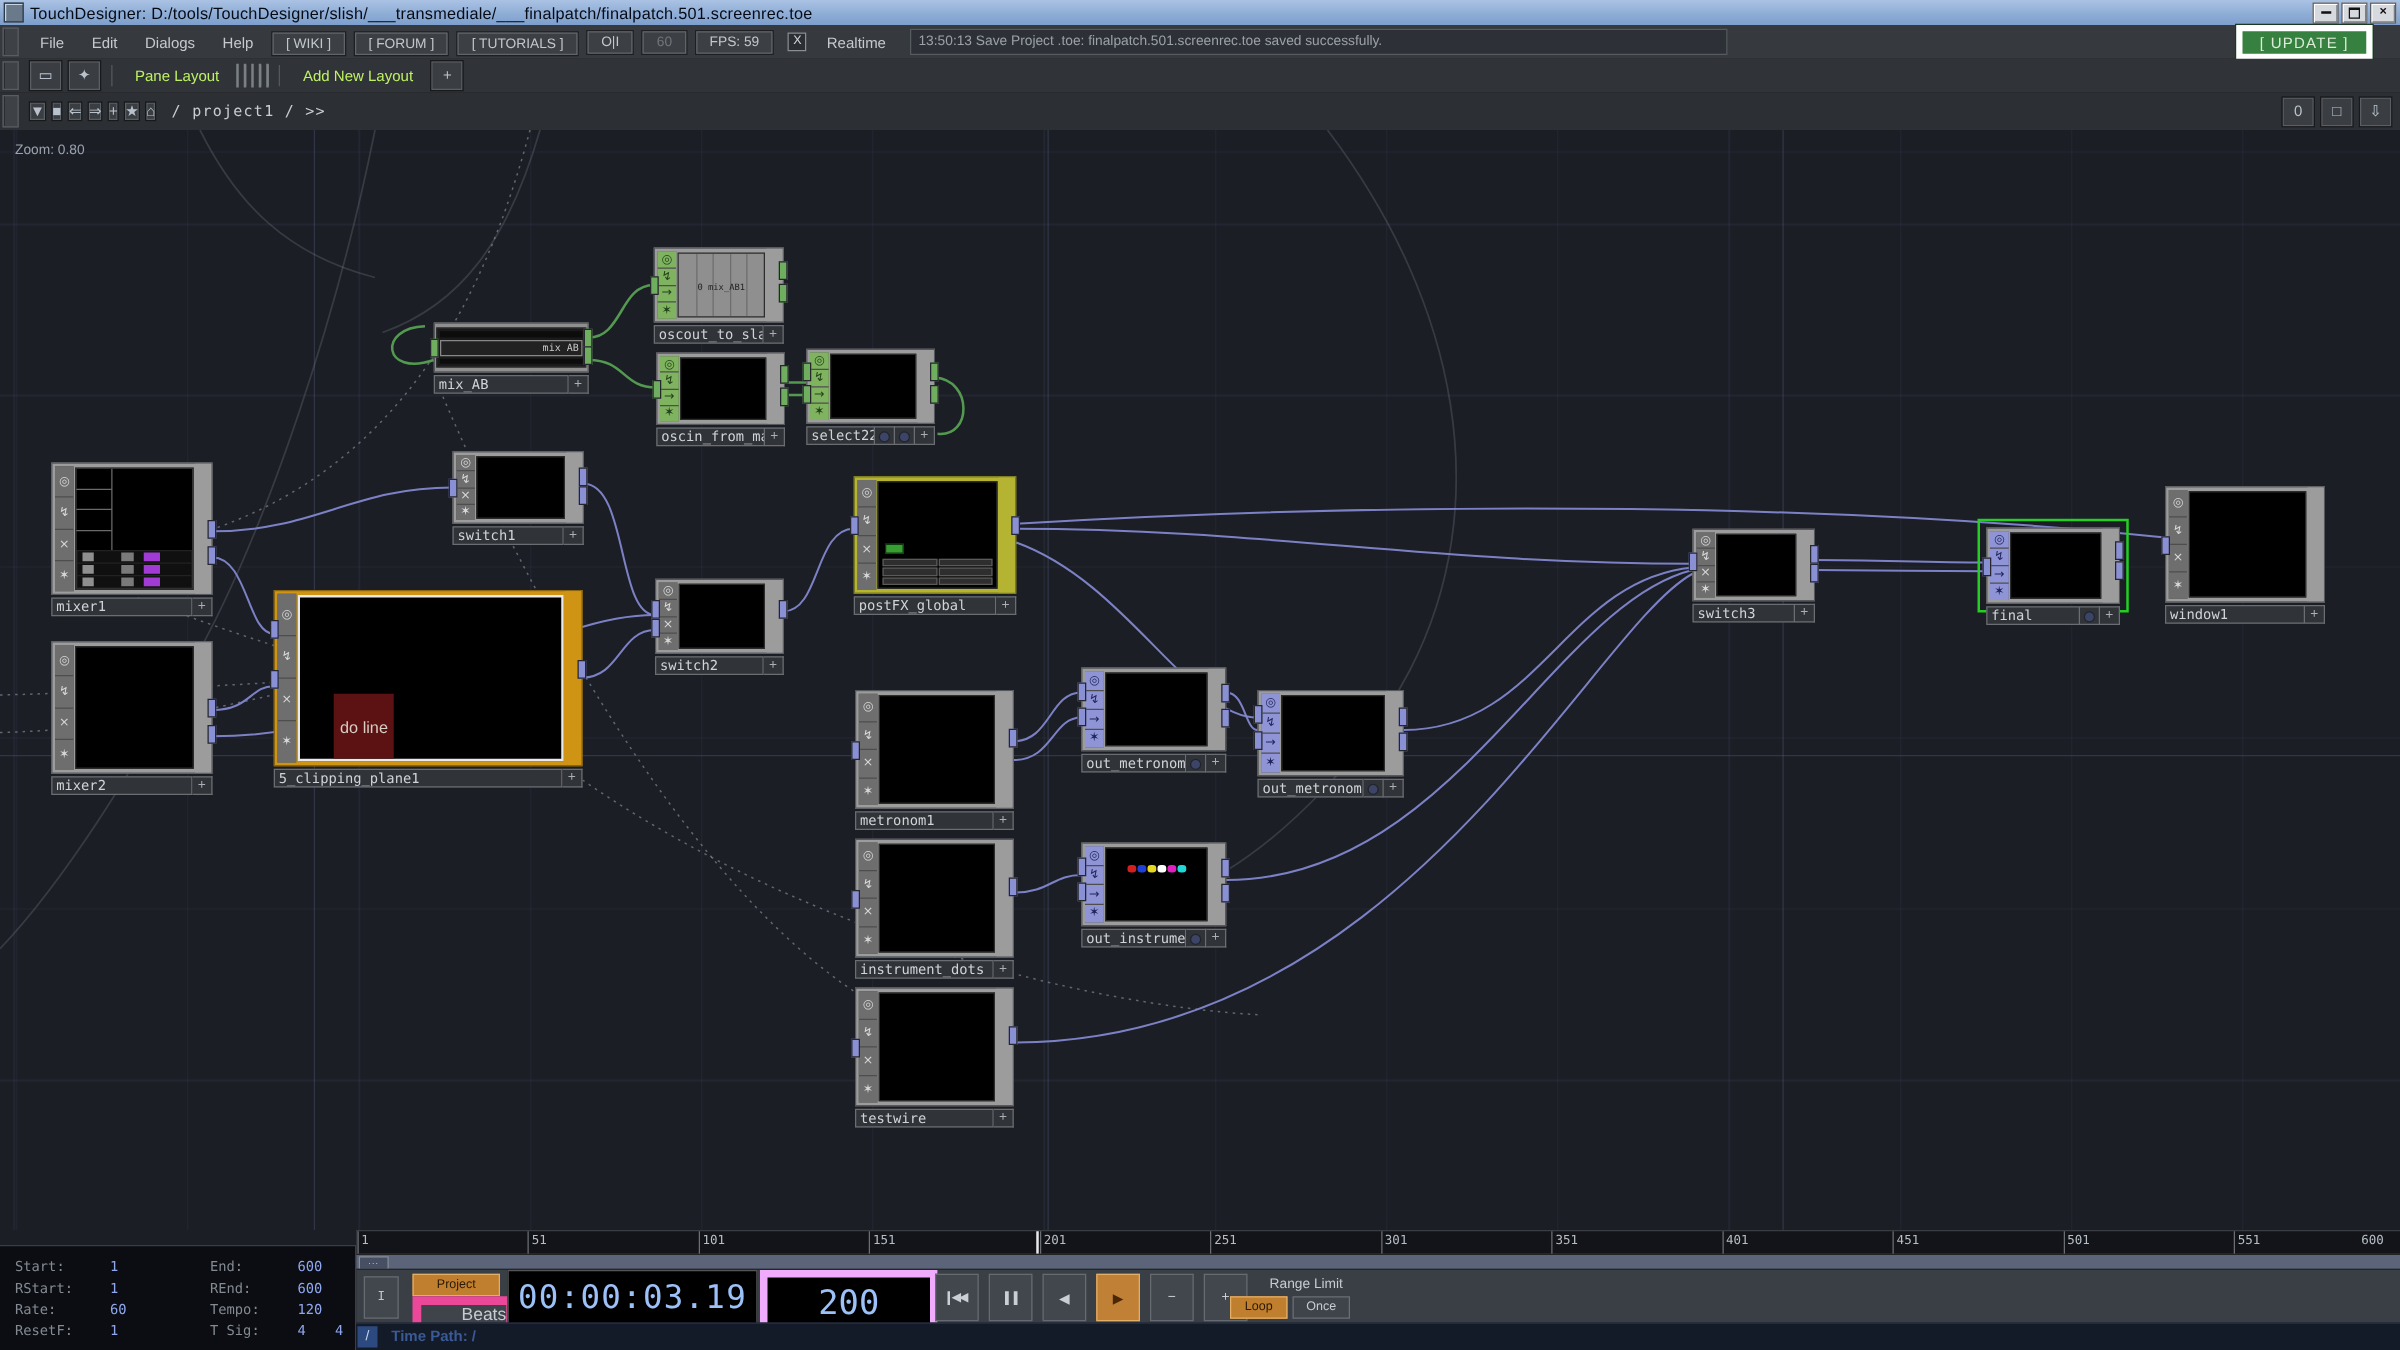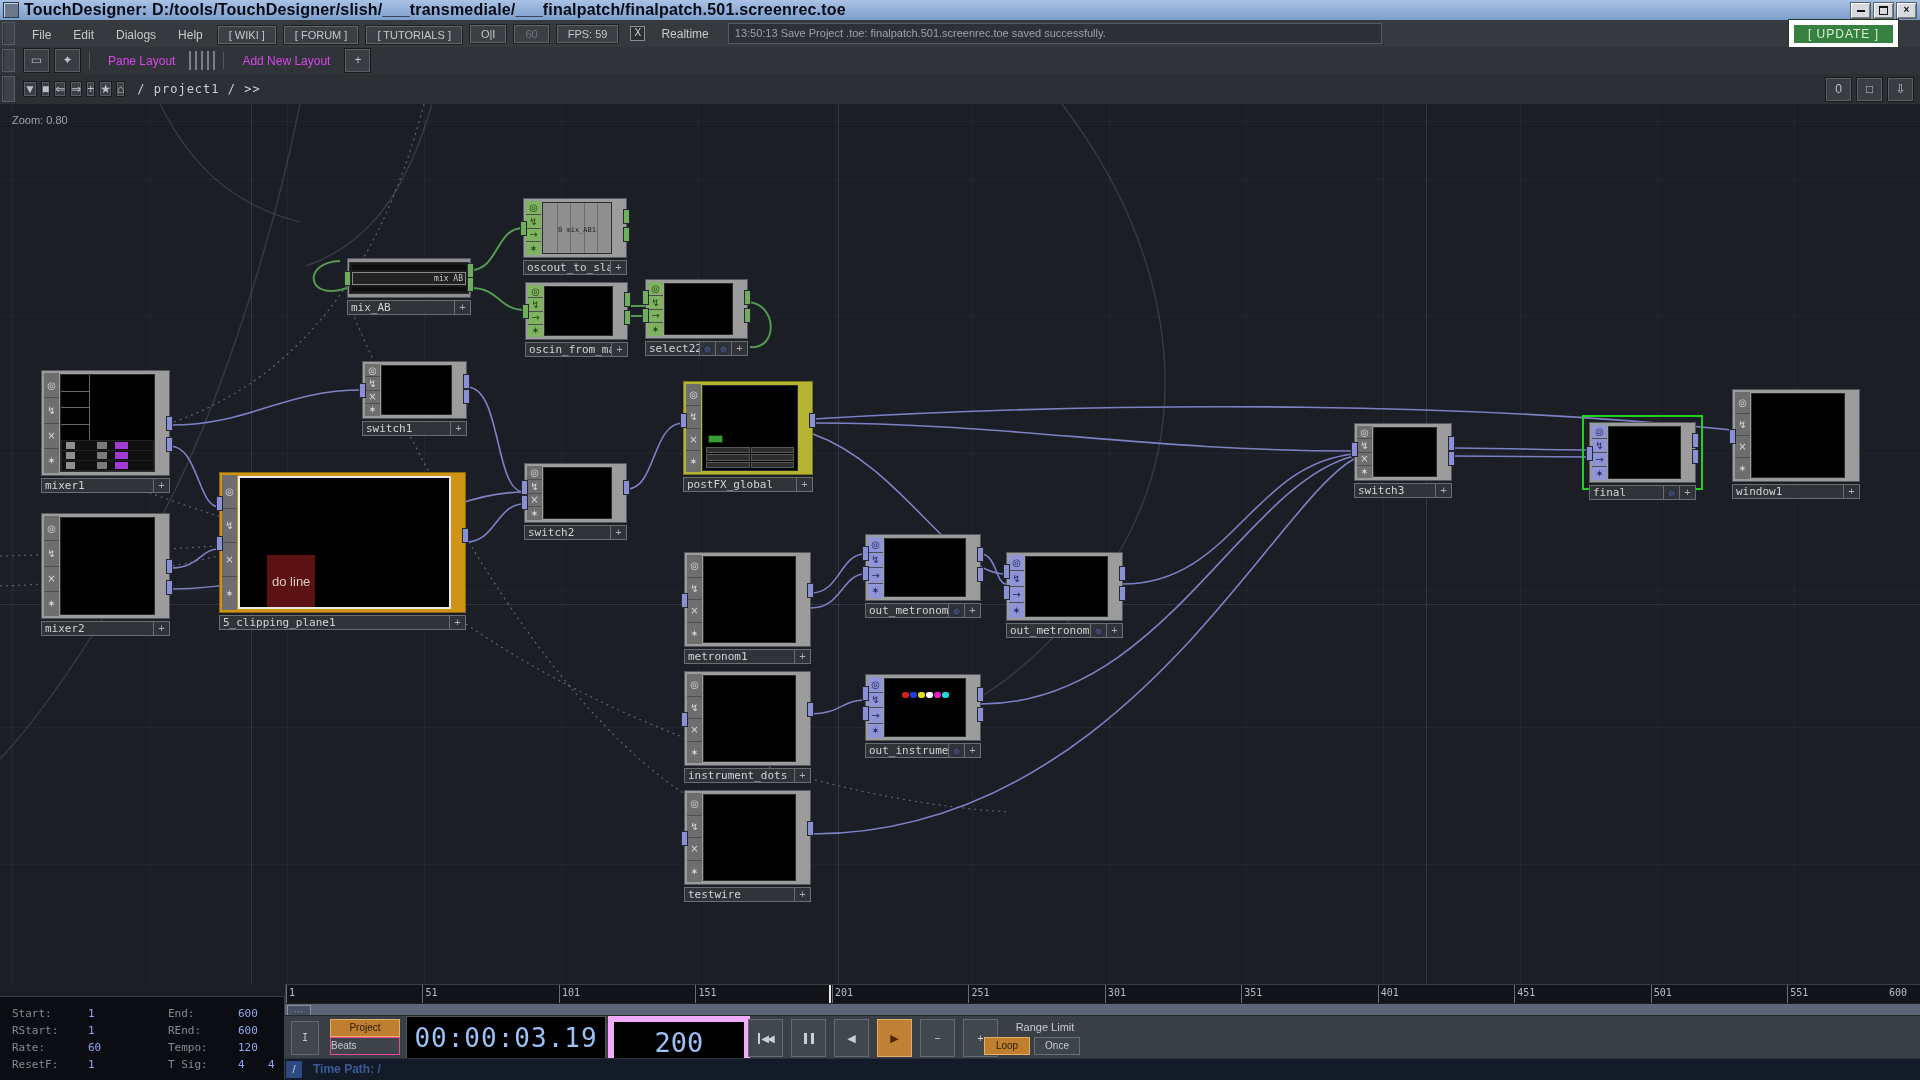--- a/index.html
+++ b/index.html
@@ -5,21 +5,21 @@
   html,body{margin:0;padding:0;background:#000;}
   #app{position:relative;width:1920px;height:1080px;overflow:hidden;
        font-family:"Liberation Sans",sans-serif;background:#1c1e26;
        -webkit-font-smoothing:antialiased;}
   
   #titlebar{position:absolute;left:0;top:0;width:1920px;height:20px;
     background:linear-gradient(180deg,#aac2e4 0%,#8fadd6 55%,#7d9fcd 100%);
     display:flex;align-items:center;border-bottom:1px solid #33405a;}
   #title-icon{width:14px;height:14px;margin:0 5px 0 3px;background:#6a7a8a;
     border:1px solid #2a3a4a;box-shadow:inset 1px 1px 0 #c8d4e2;}
-  #title-text{font-size:16px;font-weight:bold;color:#060a14;letter-spacing:.2px;}
+  #title-text{font-size:13px;font-weight:normal;color:#060a14;letter-spacing:.2px;}
   #win-controls{margin-left:auto;display:flex;gap:2px;padding-right:3px;}
   .winbtn{width:19px;height:15px;background:#d6d9de;border:1px solid #5a5f66;
     box-shadow:inset 1px 1px 0 #fff,inset -1px -1px 0 #7a7f86;
     font-size:10px;line-height:13px;text-align:center;color:#111;font-weight:bold;}
   .winbtn .mxbox{display:inline-block;width:7px;height:6px;border:1px solid #111;border-top-width:2px;margin-top:3px;}
   .winbtn .minbar{display:inline-block;width:8px;height:2px;background:#111;margin-bottom:1px;}
   
   .bar{position:absolute;left:0;width:1920px;display:flex;align-items:center;}
   #menubar{top:20px;height:27px;background:#36393d;border-bottom:1px solid #1b1d20;}
   #panebar{top:47px;height:27px;background:#303337;border-bottom:1px solid #1b1d20;}
@@ -32,21 +32,21 @@
   .dimbox{color:#70767b;}
   .vsep{width:1px;height:60%;background:#54585c;margin:0 6px;}
   .checkbox{width:13px;height:13px;background:#2b2e32;border:1px solid #8a8f94;
     color:#d6dadd;font-size:10px;line-height:12px;text-align:center;margin:0 5px 0 8px;}
   #status-box{margin-left:8px;width:640px;height:19px;line-height:19px;background:#2d3137;
     border:1px solid #565b60;color:#9ba1a8;font-size:11px;padding:0 6px;
     white-space:nowrap;overflow:hidden;}
   #update-btn{margin-left:auto;margin-right:22px;padding:2px 14px;font-size:12px;
     letter-spacing:1px;color:#dcecd9;background:#36813f;border:5px solid #ffffff;
     box-shadow:0 0 0 1px #1d3a20;}
-  #pane-label,#addnew-label{font-size:12px;color:#d946ef;padding:0 12px;}
+  #pane-label,#addnew-label{font-size:12px;color:#bef264;padding:0 12px;}
   .thumb{width:23px;height:18px;border:1px solid #7b8085;background:#34383c;
     margin:0 2px;position:relative;}
   .thumb.split-vertical::before,.thumb.grid::before{content:"";position:absolute;left:50%;top:0;bottom:0;width:1px;background:#7b8085;}
   .thumb.split-horizontal::after,.thumb.grid::after{content:"";position:absolute;top:50%;left:0;right:0;height:1px;background:#7b8085;}
   .thumb.split-mixed::before{content:"";position:absolute;left:45%;top:0;bottom:0;width:1px;background:#7b8085;}
   .thumb.split-mixed::after{content:"";position:absolute;top:50%;left:45%;right:0;height:1px;background:#7b8085;}
   .sqbtn{width:25px;height:23px;margin:0 2px;background:#3a3e42;border:1px solid #17191c;
     box-shadow:inset 0 0 0 1px #5a5f64;color:#b9c2cc;font-size:12px;line-height:22px;
     text-align:center;}
   #breadcrumb{font-size:12px;color:#c9ced4;letter-spacing:1px;padding-left:10px;font-family:"DejaVu Sans Mono",monospace;}
@@ -122,22 +122,22 @@
   .ticklabel{position:absolute;top:2px;font:10px "DejaVu Sans Mono",monospace;color:#b8bec6;}
   #playhead{position:absolute;top:0;bottom:0;width:2px;background:#e8e8ea;}
   #rangebar{position:absolute;left:285px;top:1003px;width:1635px;height:12px;background:#5b6478;border-top:1px solid #222;}
   #range-grip{position:absolute;left:2px;top:1px;width:22px;height:9px;background:#474f63;
     border:1px solid #8a8f9a;color:#c6ccd4;font-size:7px;line-height:7px;text-align:center;letter-spacing:1px;}
   #transport{position:absolute;left:285px;top:1015px;width:1635px;height:43px;background:#3a3e45;border-top:1px solid #23262b;}
   #ibtn{position:absolute;left:6px;top:5px;width:26px;height:32px;background:#42474e;border:1px solid #666b71;
     color:#c0c6cc;font:10px "DejaVu Sans Mono",monospace;text-align:center;line-height:32px;}
   #timecode-btn{position:absolute;left:45px;top:3px;width:68px;height:16px;background:#bf7f2e;border:1px solid #e3af68;
     color:#2a1a06;font-size:10px;text-align:center;line-height:15px;}
-  #beats-btn{position:absolute;left:45px;top:21px;width:68px;height:16px;background:#3f444b;border:1px solid #ec4899;
-    color:#c6ccd2;font-size:10px;text-align:left;line-height:15px;}
+  #beats-btn{position:absolute;left:45px;top:21px;width:68px;height:16px;background:#3f444b;border:7px solid #ec4899;
+    color:#c6ccd2;font-size:14px;text-align:right;line-height:15px;}
   #time-display{position:absolute;left:121px;top:0;width:198px;height:42px;background:#000;border:1px solid #555;
     color:#9cc0f8;font:26px "DejaVu Sans Mono",monospace;text-align:center;line-height:42px;letter-spacing:1px;}
   #frame-display{position:absolute;left:323px;top:0;width:130px;height:42px;background:#000;border:6px solid #f0abfc;
     color:#9cc0f8;font:27px "DejaVu Sans Mono",monospace;text-align:center;line-height:42px;}
   #tbuttons{position:absolute;left:463px;top:3px;display:flex;gap:8px;}
   .tbtn{width:33px;height:36px;background:#42474e;border:1px solid #666b71;color:#c9cfd5;
     display:flex;align-items:center;justify-content:center;font-size:11px;}
   .tbtn.active{background:#c08136;border-color:#e3af68;color:#4a2806;}
   .tbtn .pbar{display:inline-block;width:3px;height:11px;background:#c9cfd5;margin:0 2px;}
   .tbtn .startbar{display:inline-block;width:2px;height:11px;background:#c9cfd5;margin-right:1px;}

